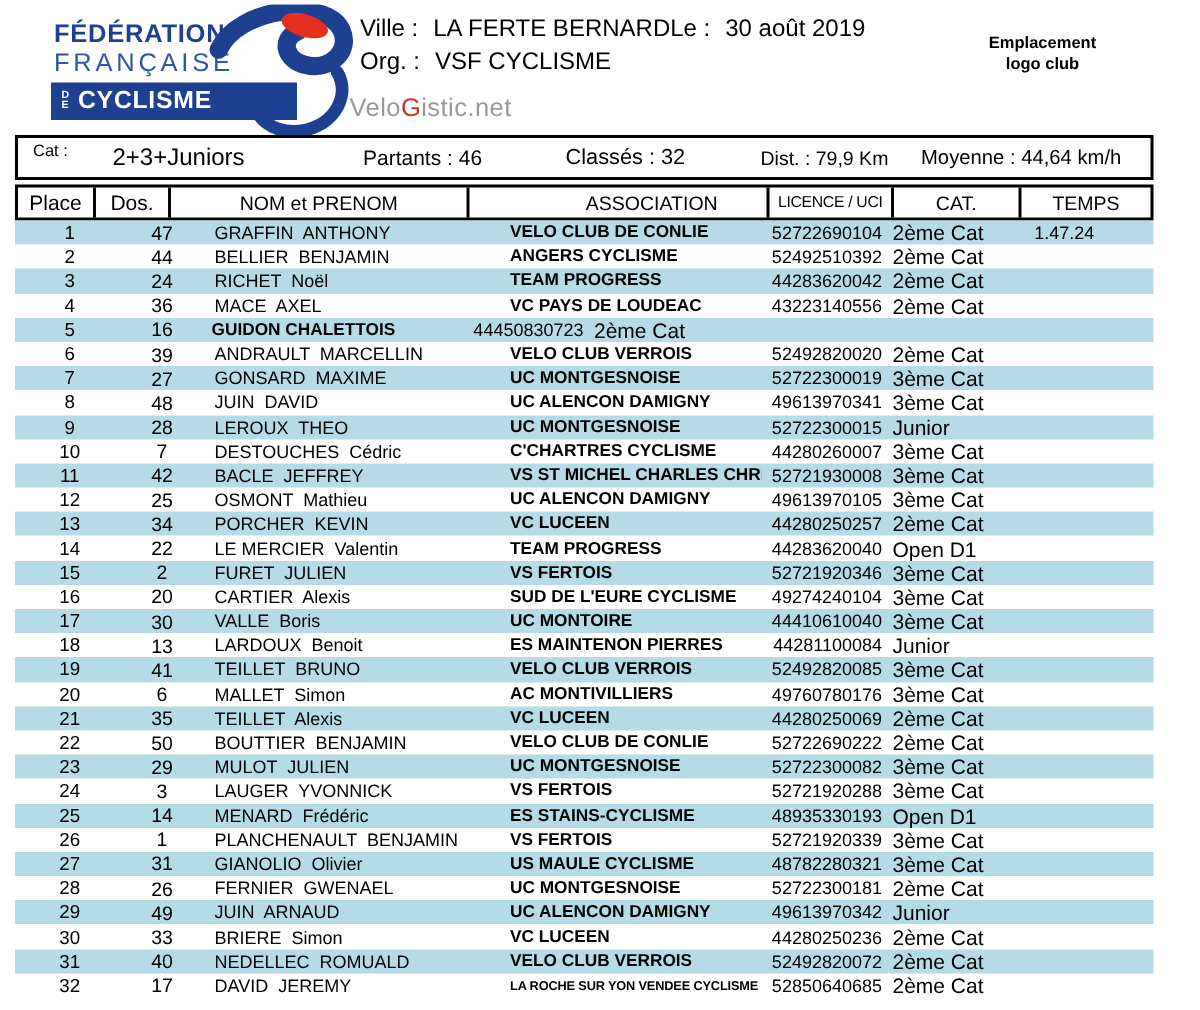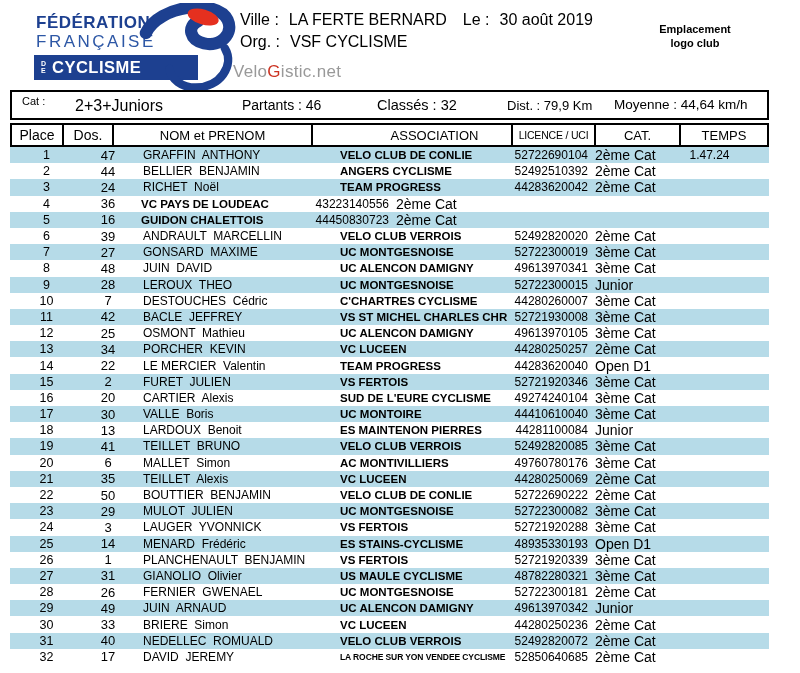--- a/index.html
+++ b/index.html
@@ -25,21 +25,21 @@
             padding-left:7px;box-sizing:border-box;}
   .logo-de{width:8px;font-size:7px;font-weight:bold;line-height:6.5px;word-break:break-all;
            margin-right:3px;}
   .logo-cyclisme{font-size:16.5px;font-weight:bold;letter-spacing:.5px;}
   .logo-svg{position:absolute;left:98px;top:-3px;width:128px;height:94px;}
 
   
   .info{position:absolute;left:240px;top:9px;font-size:16px;}
   .info-line{display:flex;height:22px;align-items:center;}
   .info-line .lbl{margin-right:10px;}
-  .info-line .val{margin-right:16px;}
+  .info-line .val{}
   .velogistic{position:absolute;left:233px;top:62px;font-size:17px;color:var(--wm-gray);
               letter-spacing:.3px;}
   .velog-g{color:var(--wm-red);}
   .emplacement{position:absolute;left:638px;top:22px;width:114px;text-align:center;
                font-size:11px;font-weight:bold;line-height:14px;}
 
   
   .summary{position:absolute;left:10px;top:90px;width:759px;height:30px;
            border:2px solid #000;box-sizing:border-box;}
   .summary span{position:absolute;top:5px;white-space:nowrap;}
@@ -160,20 +160,21 @@
         <div class="cell dos">24</div>
         <div class="cell nom">RICHET  Noël</div>
         <div class="cell assoc">TEAM PROGRESS</div>
         <div class="cell lic">44283620042</div>
         <div class="cell cat">2ème Cat</div>
         <div class="cell temps"></div>
       </div>
       <div class="trow">
         <div class="cell place">4</div>
         <div class="cell dos">36</div>
+        <div class="cell nom">MACE  AXEL</div>
         <div class="cell assoc">VC PAYS DE LOUDEAC</div>
         <div class="cell lic">43223140556</div>
         <div class="cell cat">2ème Cat</div>
         <div class="cell temps"></div>
       </div>
       <div class="trow stripe">
         <div class="cell place">5</div>
         <div class="cell dos">16</div>
         <div class="cell assoc">GUIDON CHALETTOIS</div>
         <div class="cell lic">44450830723</div>

